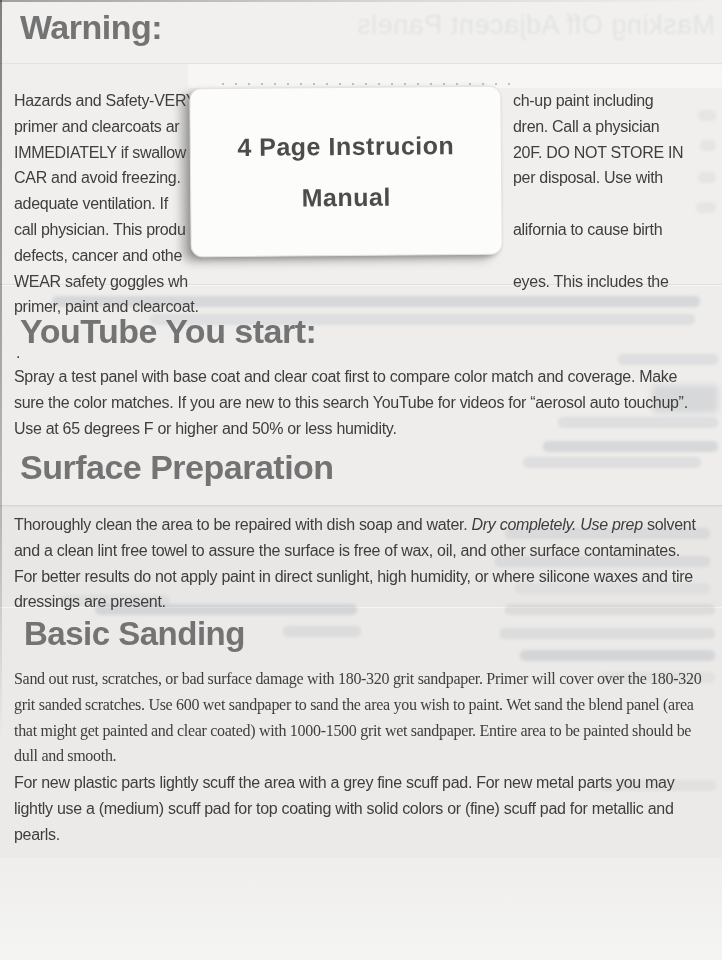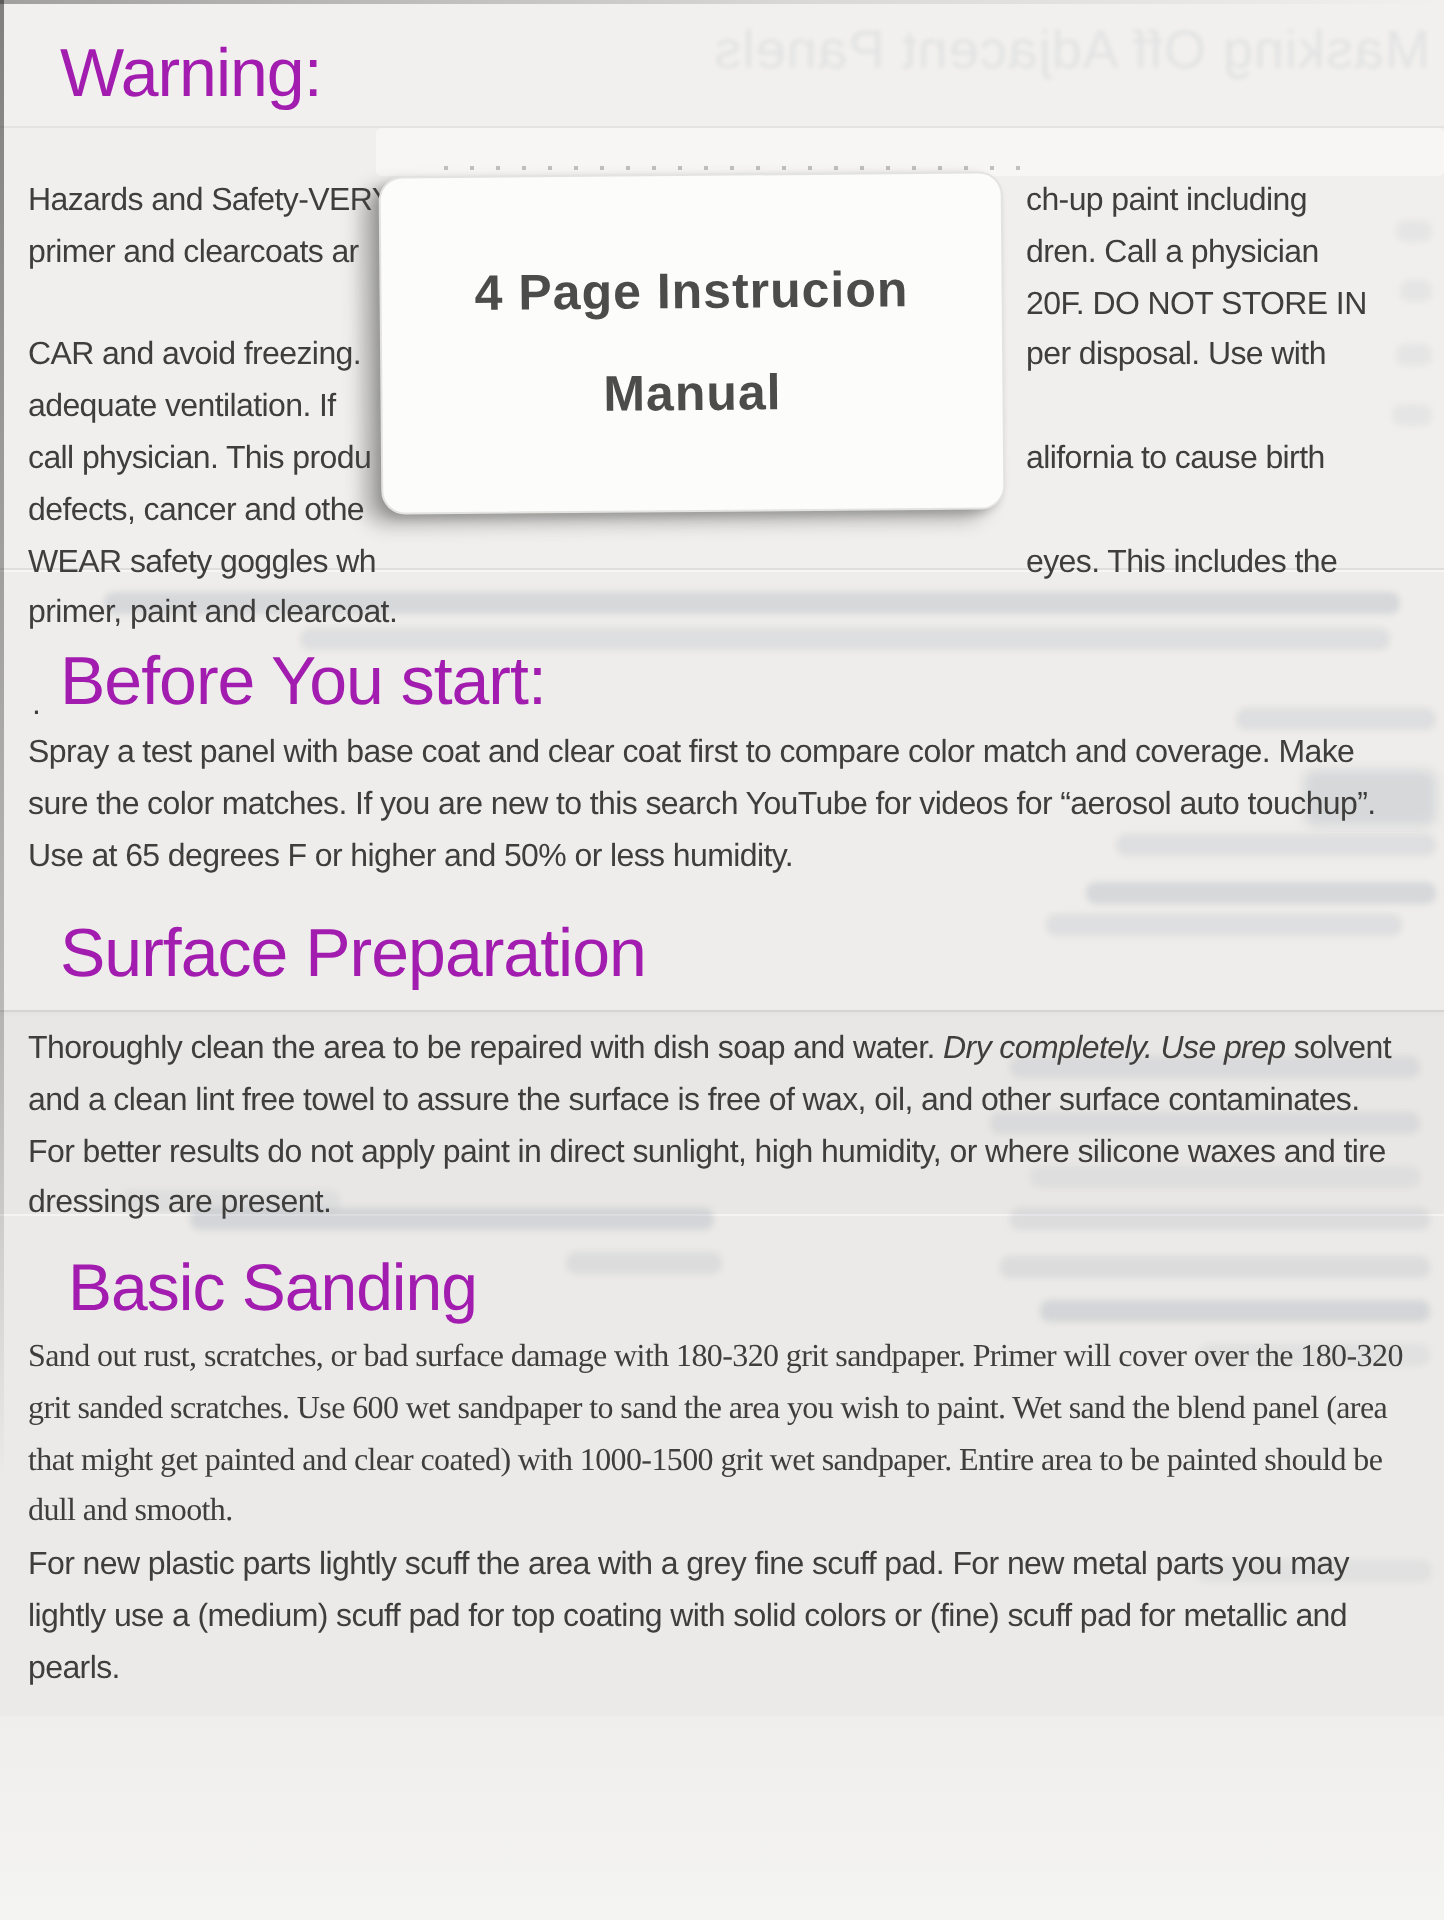--- a/index.html
+++ b/index.html
@@ -42,21 +42,21 @@
   .gbar.faint{background:rgba(140,152,168,0.10);}
 
   
   .torn-strip{position:absolute;left:188px;top:64px;width:534px;height:24px;
     background:rgba(255,255,255,0.45);border-radius:3px;pointer-events:none;}
   .perforation{position:absolute;left:222px;top:83px;width:292px;height:2px;
     background:repeating-linear-gradient(90deg,rgba(90,90,90,0.35) 0 2px,rgba(0,0,0,0) 2px 13px);
     pointer-events:none;}
 
   
-  .h{position:absolute;margin:10px;font-weight:400;color:#a21caf;letter-spacing:-0.5px;}
+  .h{position:absolute;margin:0;font-weight:700;color:#737373;letter-spacing:-0.5px;}
   .h1{font-size:34px;}
   #warning-h{left:20px;top:8px;}
   #before-h{left:20px;top:312px;}
   #surface-h{left:20px;top:448px;}
   #basic-h{left:24px;top:615px;font-size:33px;}
 
   
   .body-text{position:absolute;font-size:16px;line-height:25.8px;color:#3f3e3c;letter-spacing:-0.3px;}
   .warn-lines{left:14px;top:88px;width:700px;}
   .wl{position:relative;height:25.8px;white-space:nowrap;}
@@ -132,20 +132,21 @@
   <div class="body-text warn-lines txt" style="position:absolute">
     <div class="wl">
         <span class="fl">Hazards and Safety-VERY</span>
         <span class="fr">ch-up paint including</span>
       </div>
     <div class="wl">
         <span class="fl">primer and clearcoats ar</span>
         <span class="fr">dren. Call a physician</span>
       </div>
     <div class="wl">
+        <span class="fl">IMMEDIATELY if swallow</span>
         <span class="fr">20F. DO NOT STORE IN</span>
       </div>
     <div class="wl">
         <span class="fl">CAR and avoid freezing.</span>
         <span class="fr">per disposal. Use with</span>
       </div>
     <div class="wl">
         <span class="fl">adequate ventilation. If</span>
       </div>
     <div class="wl">
@@ -163,21 +164,21 @@
         <span class="fl">primer, paint and clearcoat.</span>
         <span class="fr"></span>
       </div>
   </div>
 
   <div class="sticker">
     <div class="stk">4 Page Instrucion</div>
     <div class="stk">Manual</div>
   </div>
 
-  <h1 class="h h1 txt" id="before-h">Before You start:</h1>
+  <h1 class="h h1 txt" id="before-h">YouTube You start:</h1>
   <div class="stray-dot txt">.</div>
   <div class="body-text txt" id="before-p">Spray a test panel with base coat and clear coat first to compare color match and coverage. Make sure the color matches.  If you are new to this search YouTube for videos for “aerosol auto touchup”.  Use at 65 degrees F or higher and 50% or less humidity.</div>
 
   <h1 class="h h1 txt" id="surface-h">Surface Preparation</h1>
   <div class="body-text txt" id="surface-p"><span>Thoroughly clean the area to be repaired with dish soap and water.  </span><span class="italic">Dry completely. Use prep</span><span> solvent and a clean lint free towel to assure the surface is free of wax, oil, and other surface contaminates. For better results do not apply paint in direct sunlight, high humidity, or where silicone waxes and tire dressings are present.</span></div>
 
   <h1 class="h h1 txt" id="basic-h">Basic Sanding</h1>
   <div class="body-text txt" id="sanding-p1">Sand out rust, scratches, or bad surface damage with 180-320 grit sandpaper. Primer will cover over the 180-320 grit sanded scratches. Use 600 wet sandpaper to sand the area you wish to paint. Wet sand the blend panel (area that might get painted and clear coated) with 1000-1500 grit wet sandpaper. Entire area to be painted should be dull and smooth.</div>
   <div class="body-text txt" id="sanding-p2">For new plastic parts lightly scuff the area with a grey fine scuff pad. For new metal parts you may lightly use a (medium) scuff pad for top coating with solid colors or (fine) scuff pad for metallic and pearls.</div>
 

